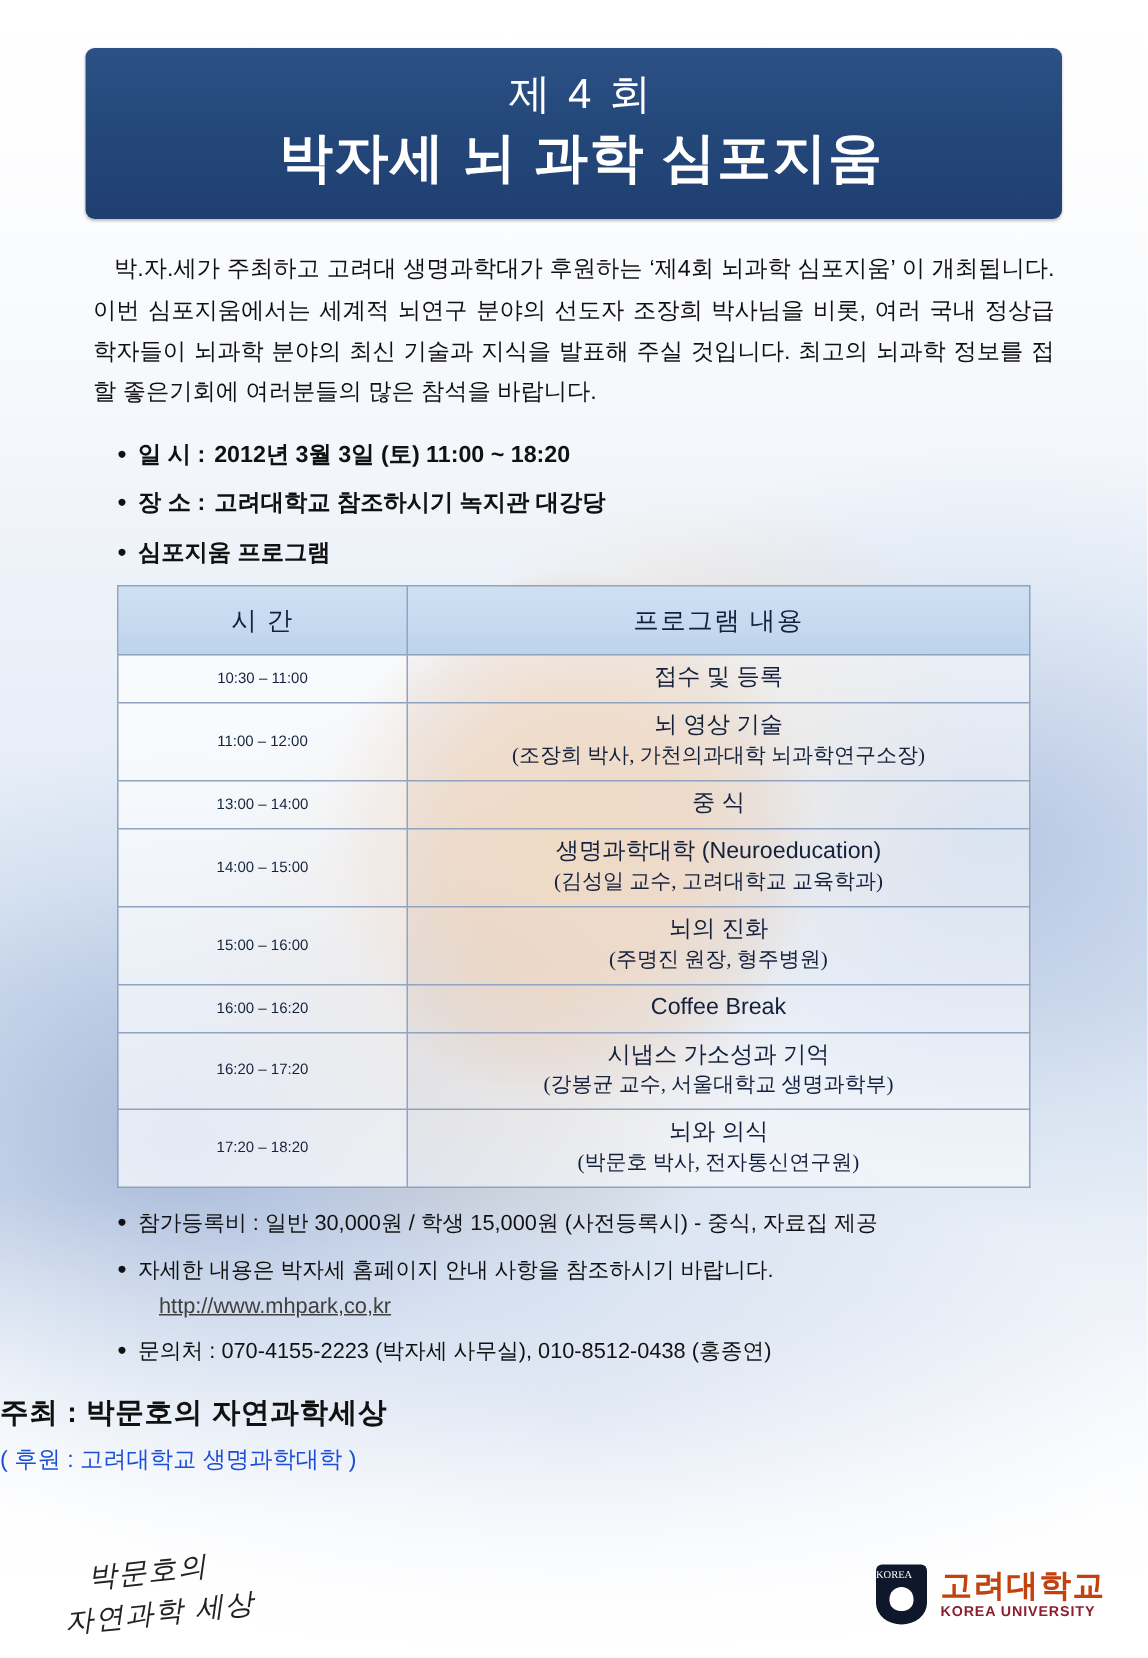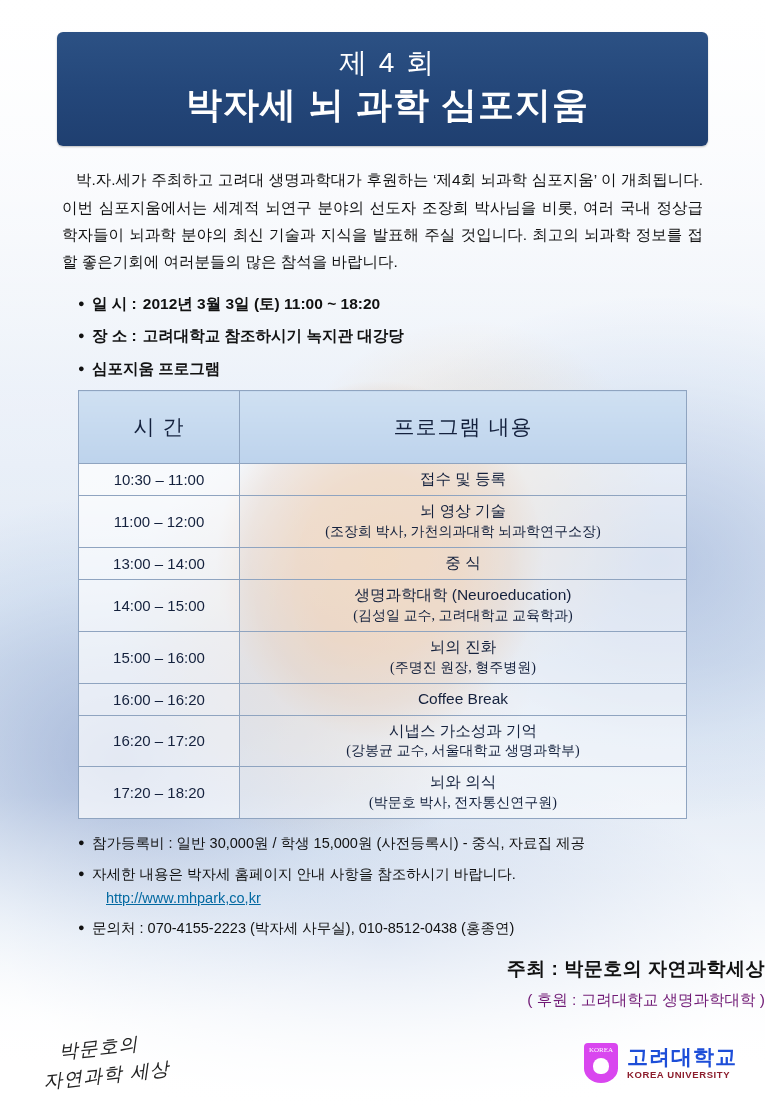--- a/index.html
+++ b/index.html
@@ -112,29 +112,29 @@
     width: 100%;
     background: rgba(255,255,255,0.30);
   }
   table.program th, table.program td {
     border: 1px solid #8fa4c0;
     text-align: center;
     color: #14213d;
   }
   table.program thead th {
     background: linear-gradient(180deg, #cfe0f2 0%, #bdd3ec 100%);
-    font-size: 21px;
+    font-size: 17px;
     font-weight: normal;
-    padding: 22px 4px;
+    padding: 11px 4px;
     letter-spacing: 1px;
   }
   td.time {
     width: 152px;
-    font-size: 15px;
-    padding: 6px 4px;
+    font-size: 10px;
+    padding: 6px 20px;
     background: rgba(255,255,255,0.55);
   }
   td.prog {
     padding: 5px 6px;
     background: rgba(255,255,255,0.30);
   }
   .prog-title {
     font-size: 15.5px;
     line-height: 1.35;
   }
@@ -153,42 +153,42 @@
   .note-item {
     display: flex;
     align-items: flex-start;
     font-size: 14.5px;
     color: #111111;
     margin-bottom: 9px;
     line-height: 1.5;
   }
   .note-item .bullet { padding-top: 2px; }
   .link {
-    color: #0369a1;
+    color: #404040;
     text-decoration: underline;
     font-size: 14.5px;
     display: inline-block;
     margin-left: 14px;
     margin-top: 2px;
   }
 
   
   .footer {
     margin-top: 16px;
-    text-align: right;
+    text-align: left;
   }
   .host {
     font-size: 19px;
     font-weight: bold;
     color: #111111;
     letter-spacing: 0.5px;
   }
   .sponsor {
     font-size: 15.5px;
-    color: #701a75;
+    color: #1d4ed8;
     margin-top: 8px;
   }
 
   
   .bottom-logos {
     position: absolute;
     left: 0;
     right: 0;
     bottom: 12px;
     height: 74px;
@@ -220,45 +220,45 @@
     position: absolute;
     right: 28px;
     bottom: 10px;
     display: flex;
     align-items: center;
     gap: 9px;
   }
   .ku-crest {
     width: 34px;
     height: 40px;
-    background: #d946ef;
+    background: #0f172a;
     border-radius: 4px 4px 50% 50% / 4px 4px 36% 36%;
     position: relative;
     color: #fff;
     font-size: 7px;
-    text-align: center;
+    text-align: left;
     line-height: 1.1;
     padding-top: 4px;
     box-sizing: border-box;
     font-family: "Liberation Serif", serif;
   }
   .ku-crest .tiger {
     position: absolute;
     left: 50%;
     top: 15px;
     transform: translateX(-50%);
     width: 16px;
     height: 16px;
     background: #fff;
     border-radius: 50% 50% 45% 45%;
   }
   .ku-text .ku-kr {
     font-size: 21px;
     font-weight: bold;
-    color: #1d4ed8;
+    color: #c2410c;
     font-family: "Liberation Serif", serif;
     letter-spacing: 1px;
     line-height: 1.05;
   }
   .ku-text .ku-en {
     font-size: 9.5px;
     font-weight: bold;
     color: #8c1d2c;
     letter-spacing: 0.6px;
     margin-top: 1px;

